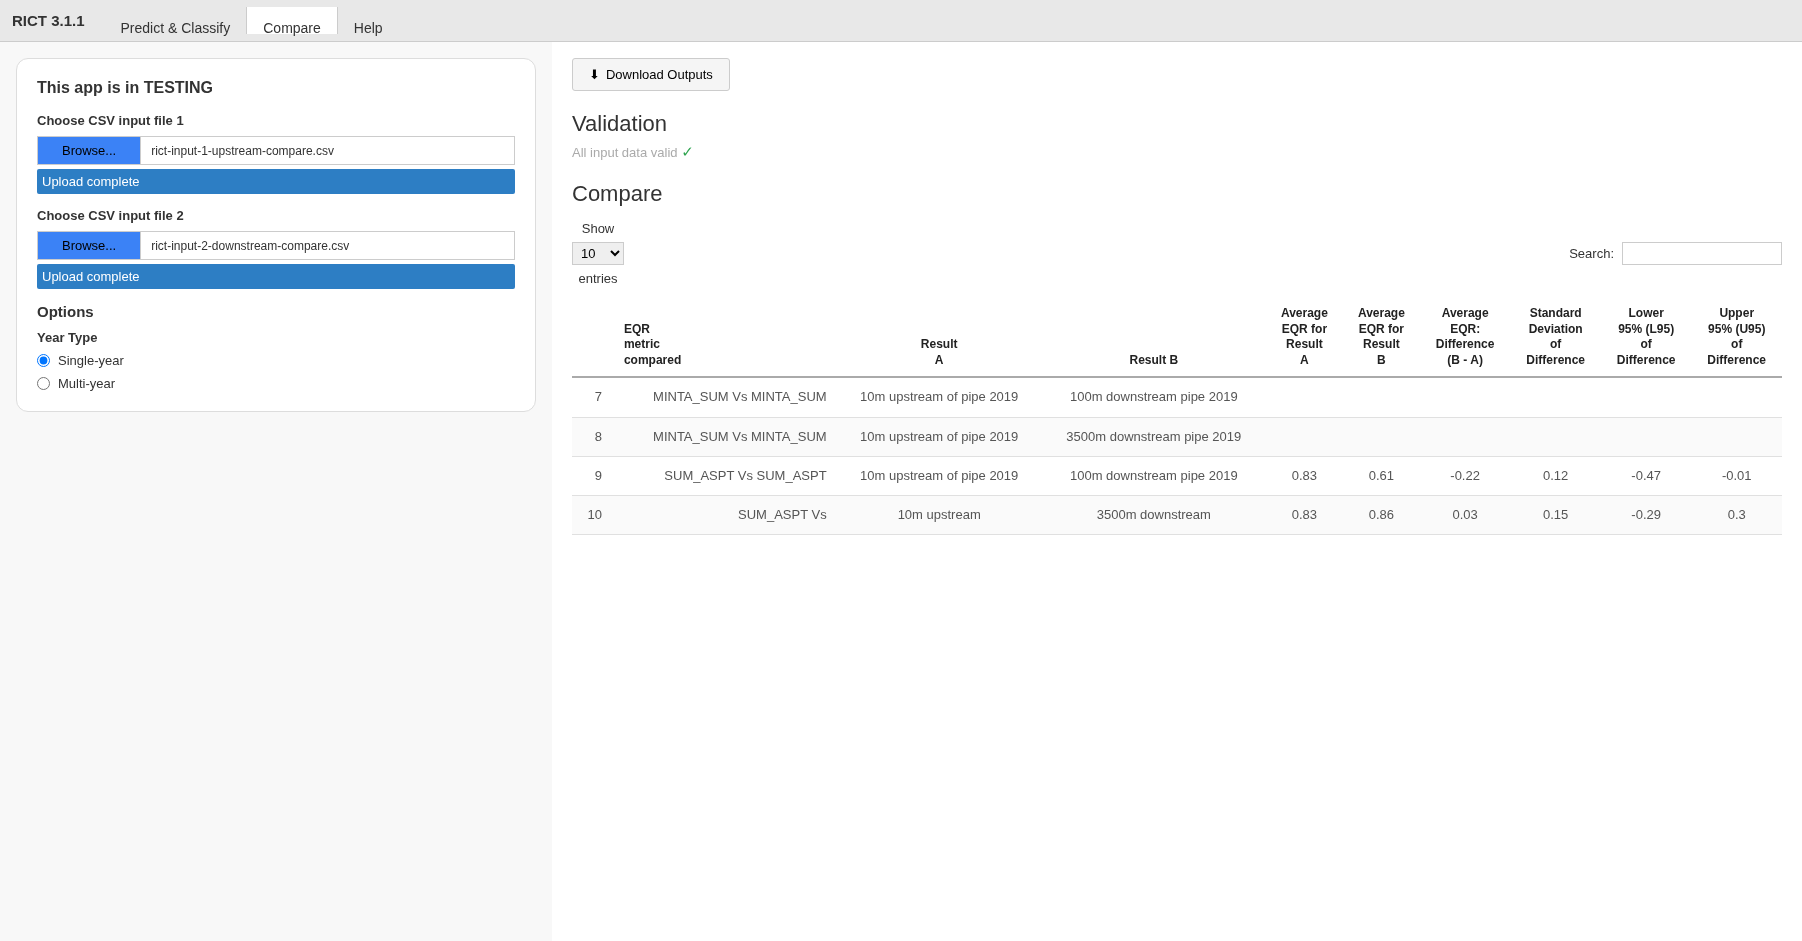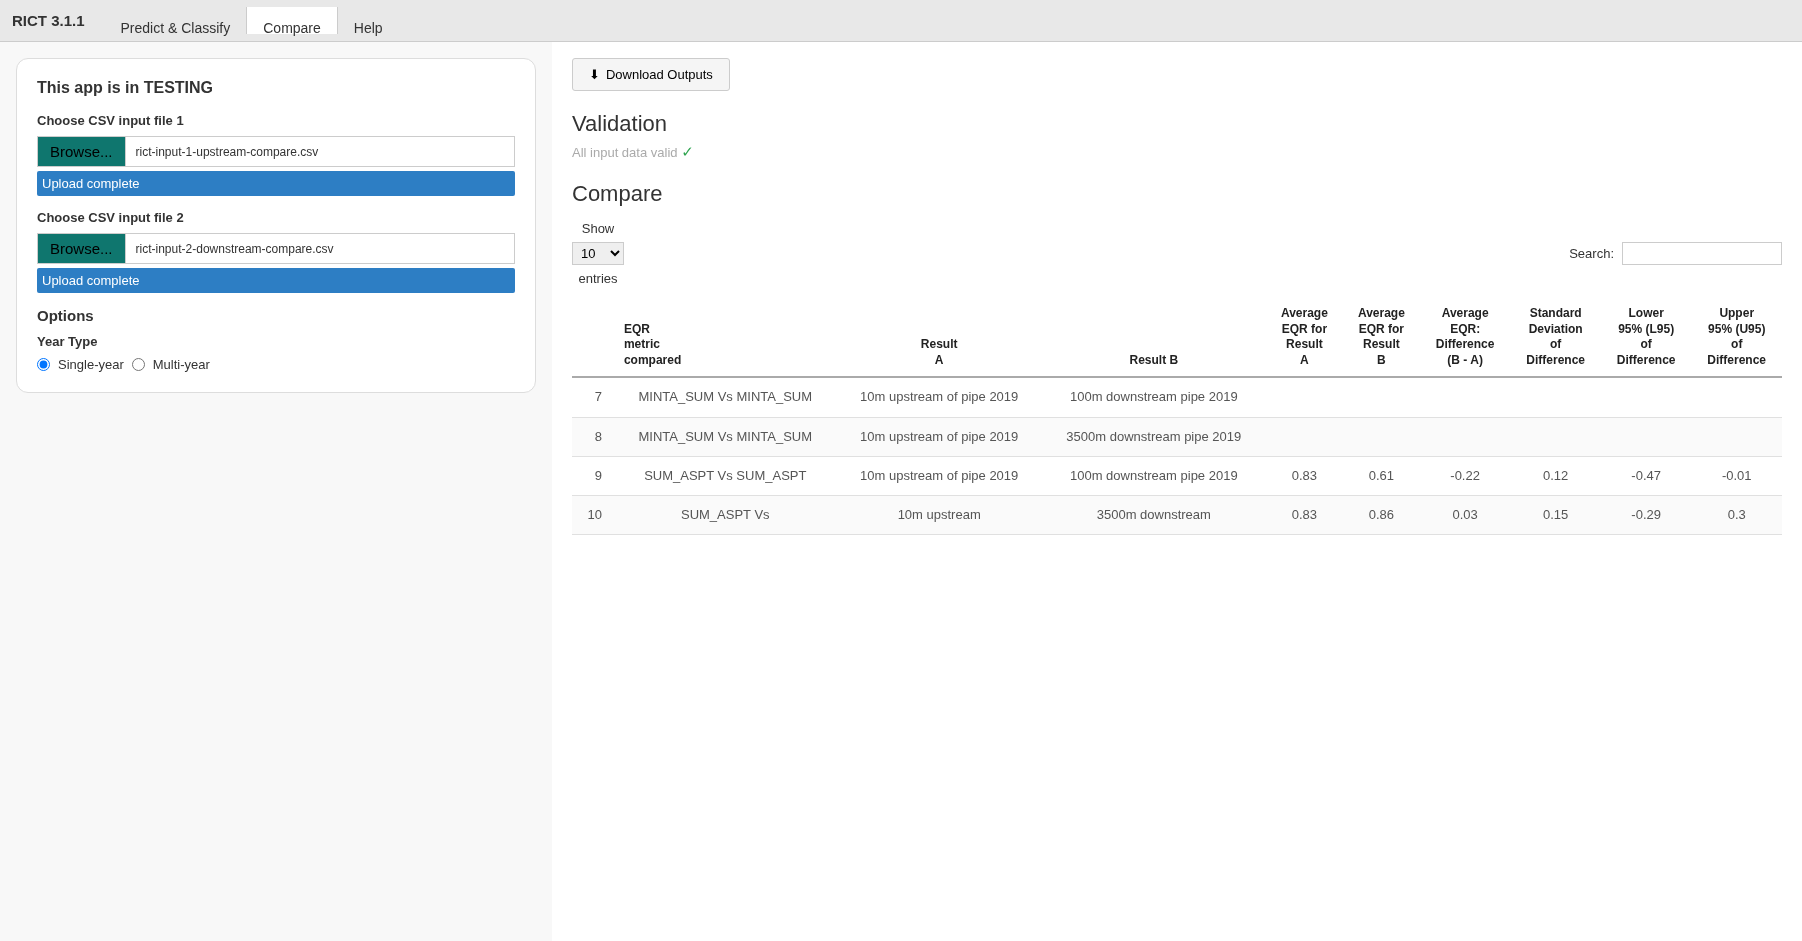--- a/index.html
+++ b/index.html
@@ -67,26 +67,26 @@
       color: #333;
     }
     .file-input-row {
       display: flex;
       align-items: center;
       border: 1px solid #ccc;
       background: #fff;
       margin-bottom: 4px;
     }
     .browse-btn {
-      background: #0f766e;
+      background: #3b82f6;
       border: none;
       border-right: 1px solid #ccc;
-      padding: 6px 12px;
+      padding: 6px 24px;
       cursor: pointer;
-      font-size: 15px;
+      font-size: 13px;
       white-space: nowrap;
     }
     .file-name {
       padding: 6px 10px;
       font-size: 12px;
       color: #333;
       flex: 1;
     }
     .upload-bar {
       background: #2d7ec4;
@@ -101,21 +101,21 @@
     .options-title {
       font-size: 15px;
       font-weight: bold;
       margin-bottom: 10px;
     }
     .year-type-label {
       font-weight: bold;
       font-size: 13px;
       margin-bottom: 8px;
     }
-    .radio-group { display: flex; flex-direction: row; gap: 8px; }
+    .radio-group { display: flex; flex-direction: column; gap: 8px; }
     .radio-item {
       display: flex;
       align-items: center;
       gap: 8px;
       font-size: 13px;
       cursor: pointer;
     }
     .radio-item input[type="radio"] { cursor: pointer; }
 
     
@@ -219,21 +219,21 @@
       line-height: 1.4;
       color: #555;
     }
     .data-table td.row-num {
       text-align: right;
       font-size: 13px;
       color: #555;
       padding-right: 12px;
     }
     .data-table td.metric {
-      text-align: center;
+      text-align: right;
       font-size: 13px;
     }
     .data-table tr:nth-child(even) { background: #fafafa; }
   </style>
 </head>
 <body>
 
 <nav class="navbar">
   <span class="navbar-brand">RICT 3.1.1</span>
   <a class="nav-link">Predict &amp; Classify</a>

